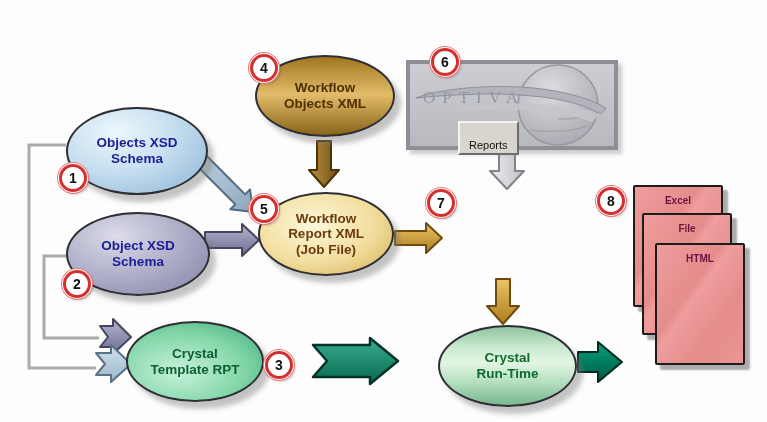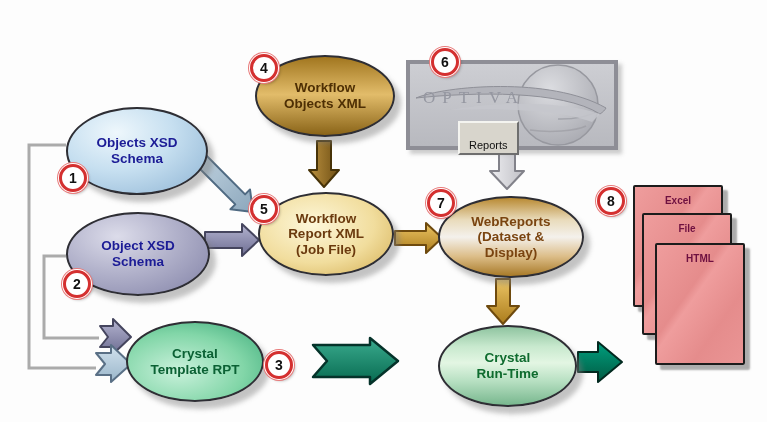--- a/index.html
+++ b/index.html
@@ -147,25 +147,20 @@
   </div>
   <div class="node n-wfobjects">
     <span class="node-label">Workflow
 Objects XML</span>
   </div>
   <div class="node n-wfreport">
     <span class="node-label">Workflow
 Report XML
 (Job File)</span>
   </div>
-  <div class="node n-webreports">
-    <span class="node-label">WebReports
-(Dataset &amp;
-Display)</span>
-  </div>
   <div class="node n-runtime">
     <span class="node-label">Crystal
 Run-Time</span>
   </div>
 
   <div class="optiva-box">
     <svg class="optiva-logo" width="204" height="82" viewBox="0 0 204 82">
       <defs>
         <radialGradient id="gSph" cx="0.4" cy="0.3" r="0.8">
           <stop offset="0" stop-color="#dcdde1"></stop>

